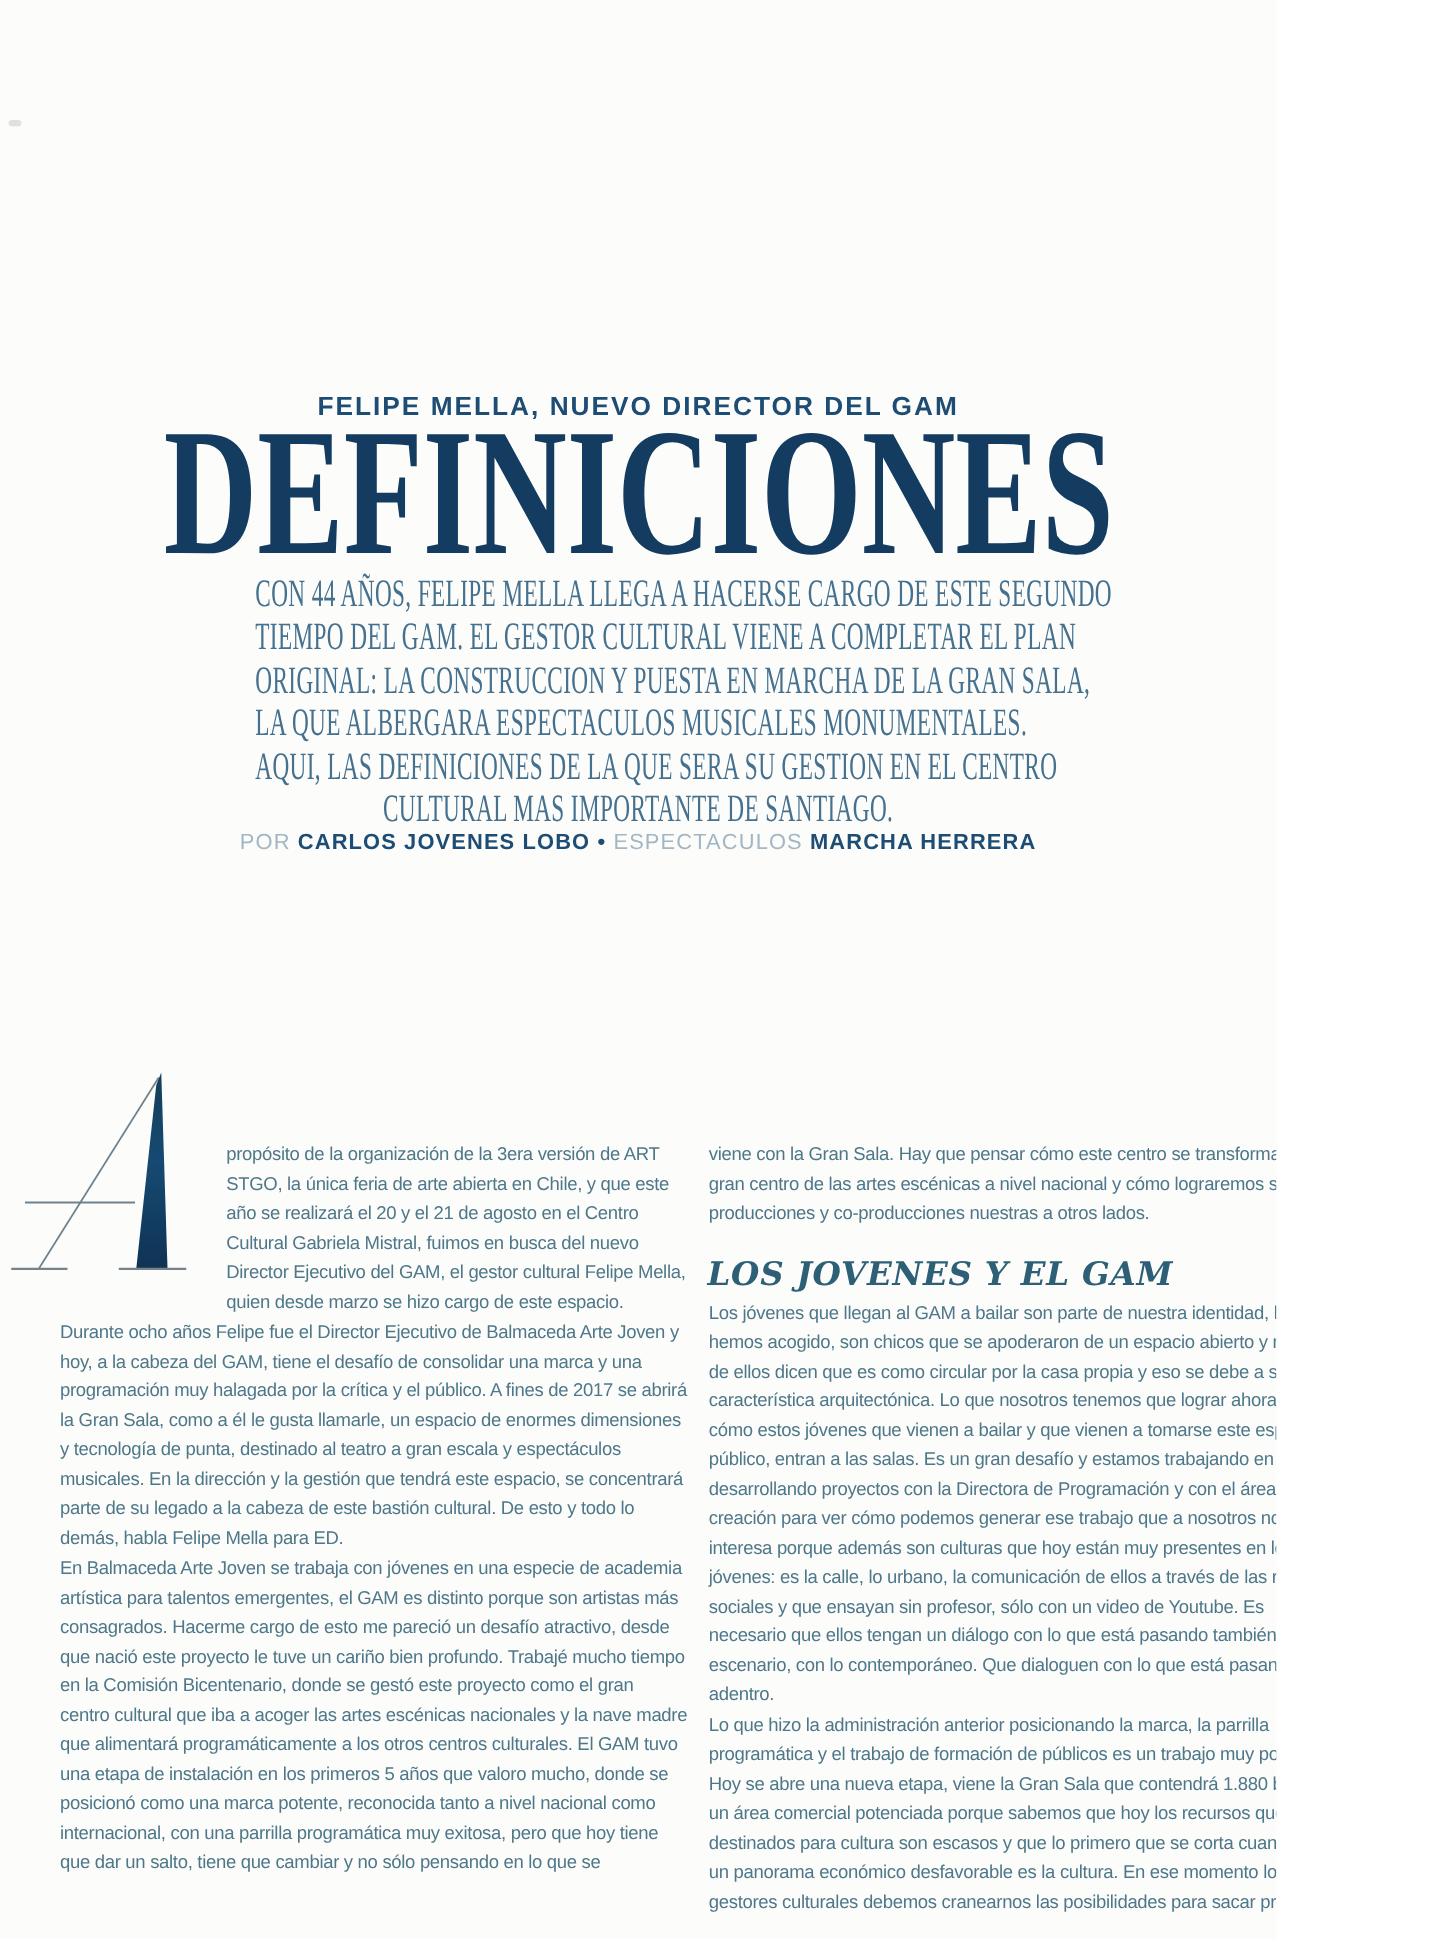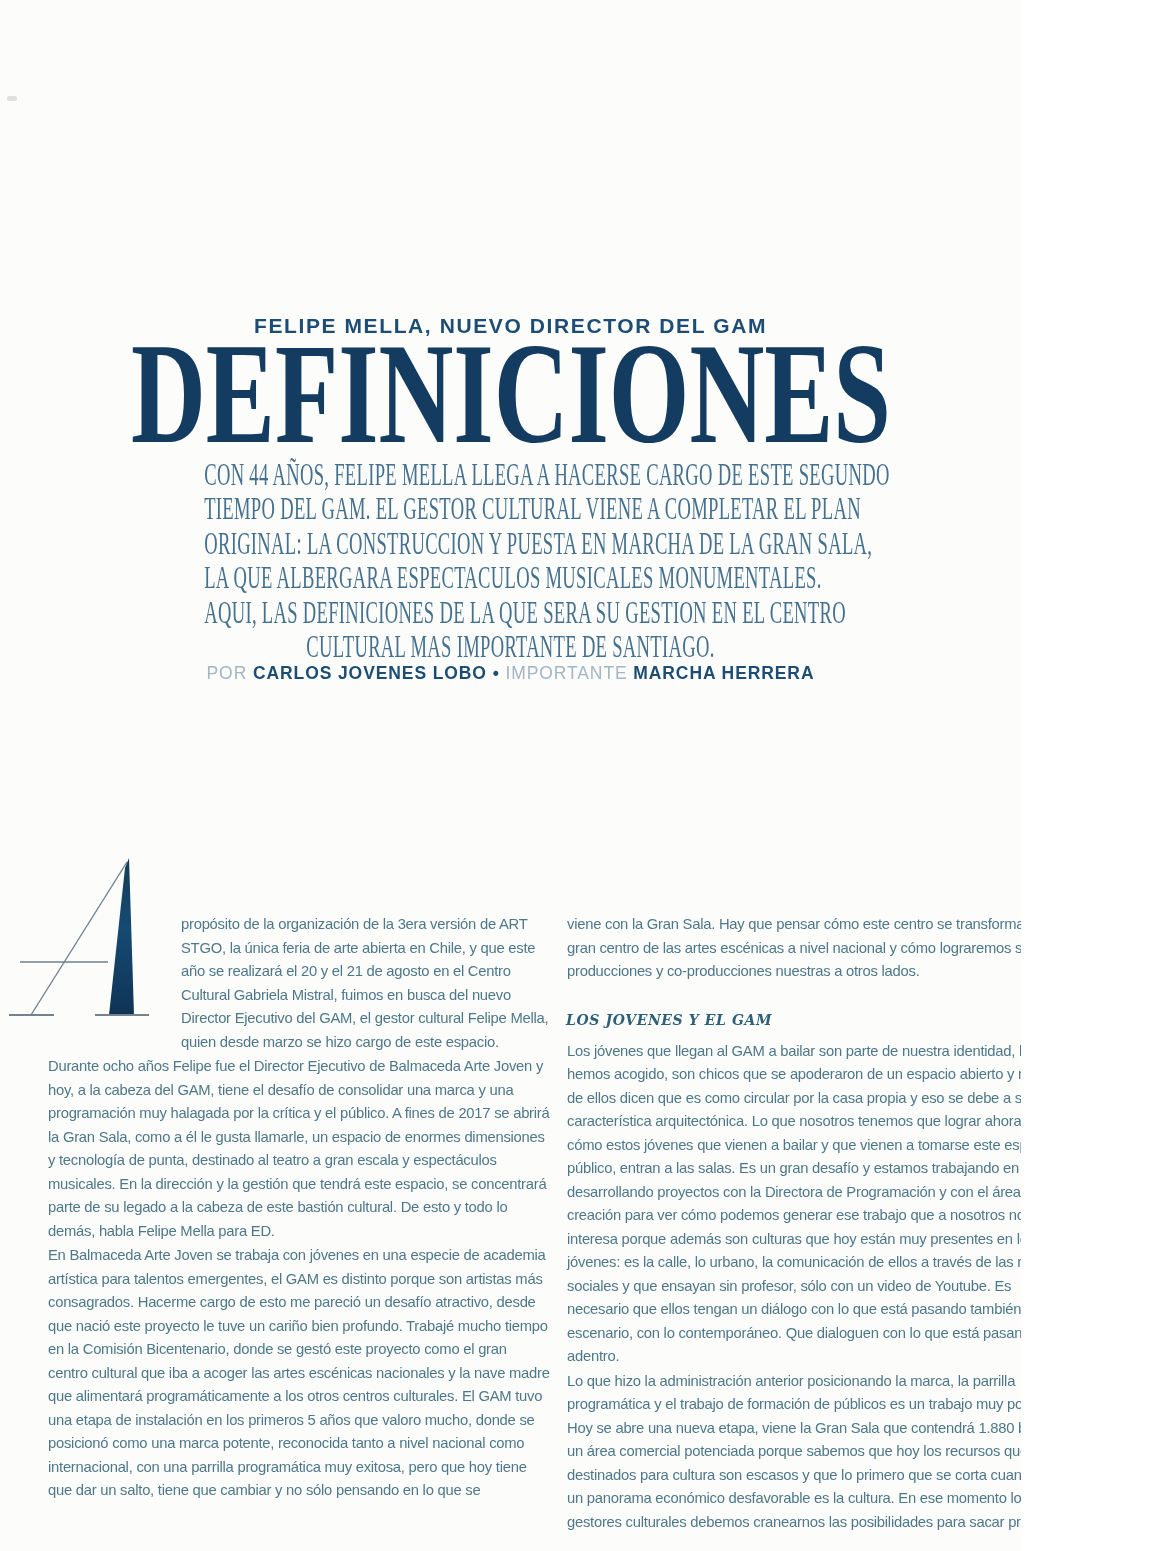--- a/index.html
+++ b/index.html
@@ -56,21 +56,21 @@
     font-size:14.8px;line-height:23.5px;letter-spacing:-0.25px;
     color:#4e7889;
     text-align:left;
   }
   .col-left{left:47px;width:504px;}
   .col-right{left:566px;width:508px;}
   .column p{margin:1px;}
   .section-heading{
     font-family:"DejaVu Serif", serif;
     font-style:italic;
-    font-size:14px;line-height:26px;
+    font-size:26px;line-height:26px;
     letter-spacing:.6px;
     color:#2d6076;
     margin:21px 0 7px 0;
   }
   .col-right .section-heading{margin-top:23px;}
   
   .dropcap{
     float:left;
     width:142px;height:140px;
     margin:0 31px 2px -39px;
@@ -105,21 +105,21 @@
 
   <div class="deck">
     <span class="deck-line">CON 44 AÑOS, FELIPE MELLA LLEGA A HACERSE CARGO DE ESTE SEGUNDO</span>
     <span class="deck-line">TIEMPO DEL GAM. EL GESTOR CULTURAL VIENE A COMPLETAR EL PLAN</span>
     <span class="deck-line">ORIGINAL: LA CONSTRUCCION Y PUESTA EN MARCHA DE LA GRAN SALA,</span>
     <span class="deck-line">LA QUE ALBERGARA ESPECTACULOS MUSICALES MONUMENTALES.</span>
     <span class="deck-line">AQUI, LAS DEFINICIONES DE LA QUE SERA SU GESTION EN EL CENTRO</span>
     <span class="deck-line">CULTURAL MAS IMPORTANTE DE SANTIAGO.</span>
   </div>
 
-  <div class="byline"><span>POR </span><b>CARLOS JOVENES LOBO</b><span class="dot"> • </span><span>IMPORTANTE </span><b>MARCHA HERRERA</b></div>
+  <div class="byline"><span>POR </span><b>CARLOS JOVENES LOBO</b><span class="dot"> • </span><span>ESPECTACULOS </span><b>MARCHA HERRERA</b></div>
 
   <div class="column col-left">
     <div class="dropcap">
       <span class="sr-only">A</span>
       <svg width="142" height="164" viewBox="0 0 142 164">
         <defs>
           <linearGradient id="dcap" x1="0" y1="0" x2="0" y2="1">
             <stop offset="0" stop-color="#153e57"></stop>
             <stop offset="0.45" stop-color="#164a73"></stop>
             <stop offset="1" stop-color="#0f3354"></stop>

